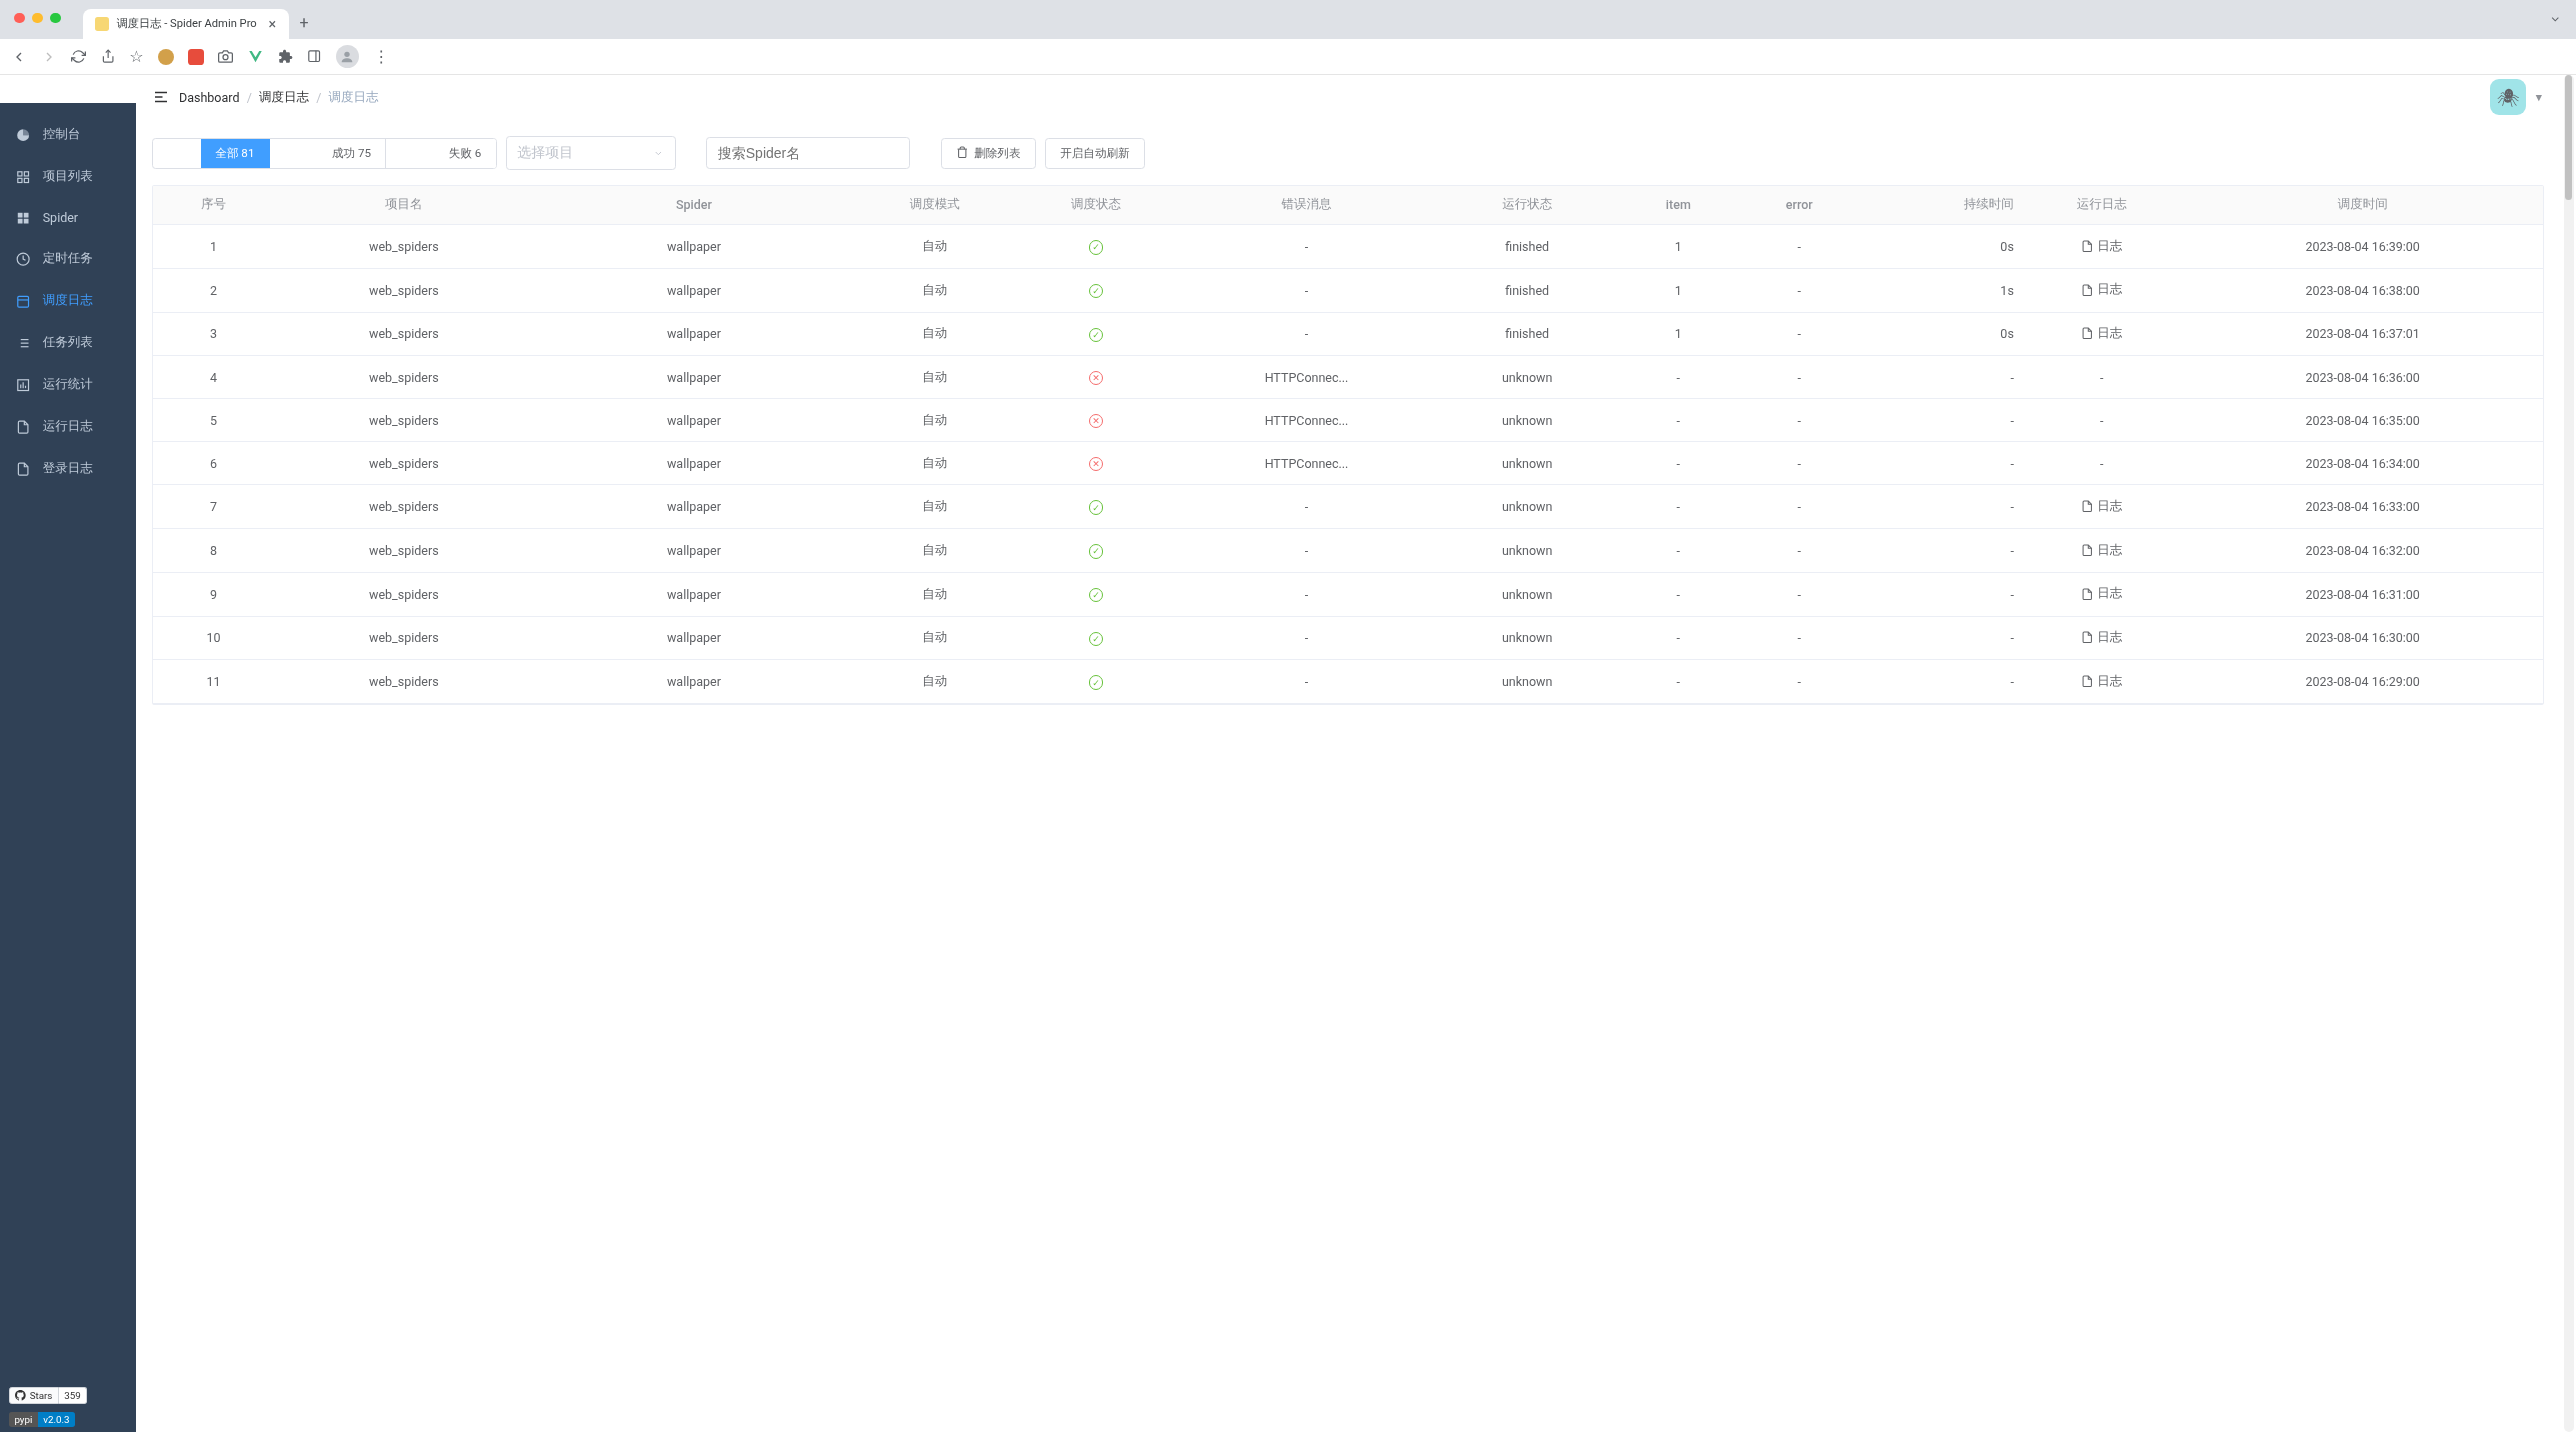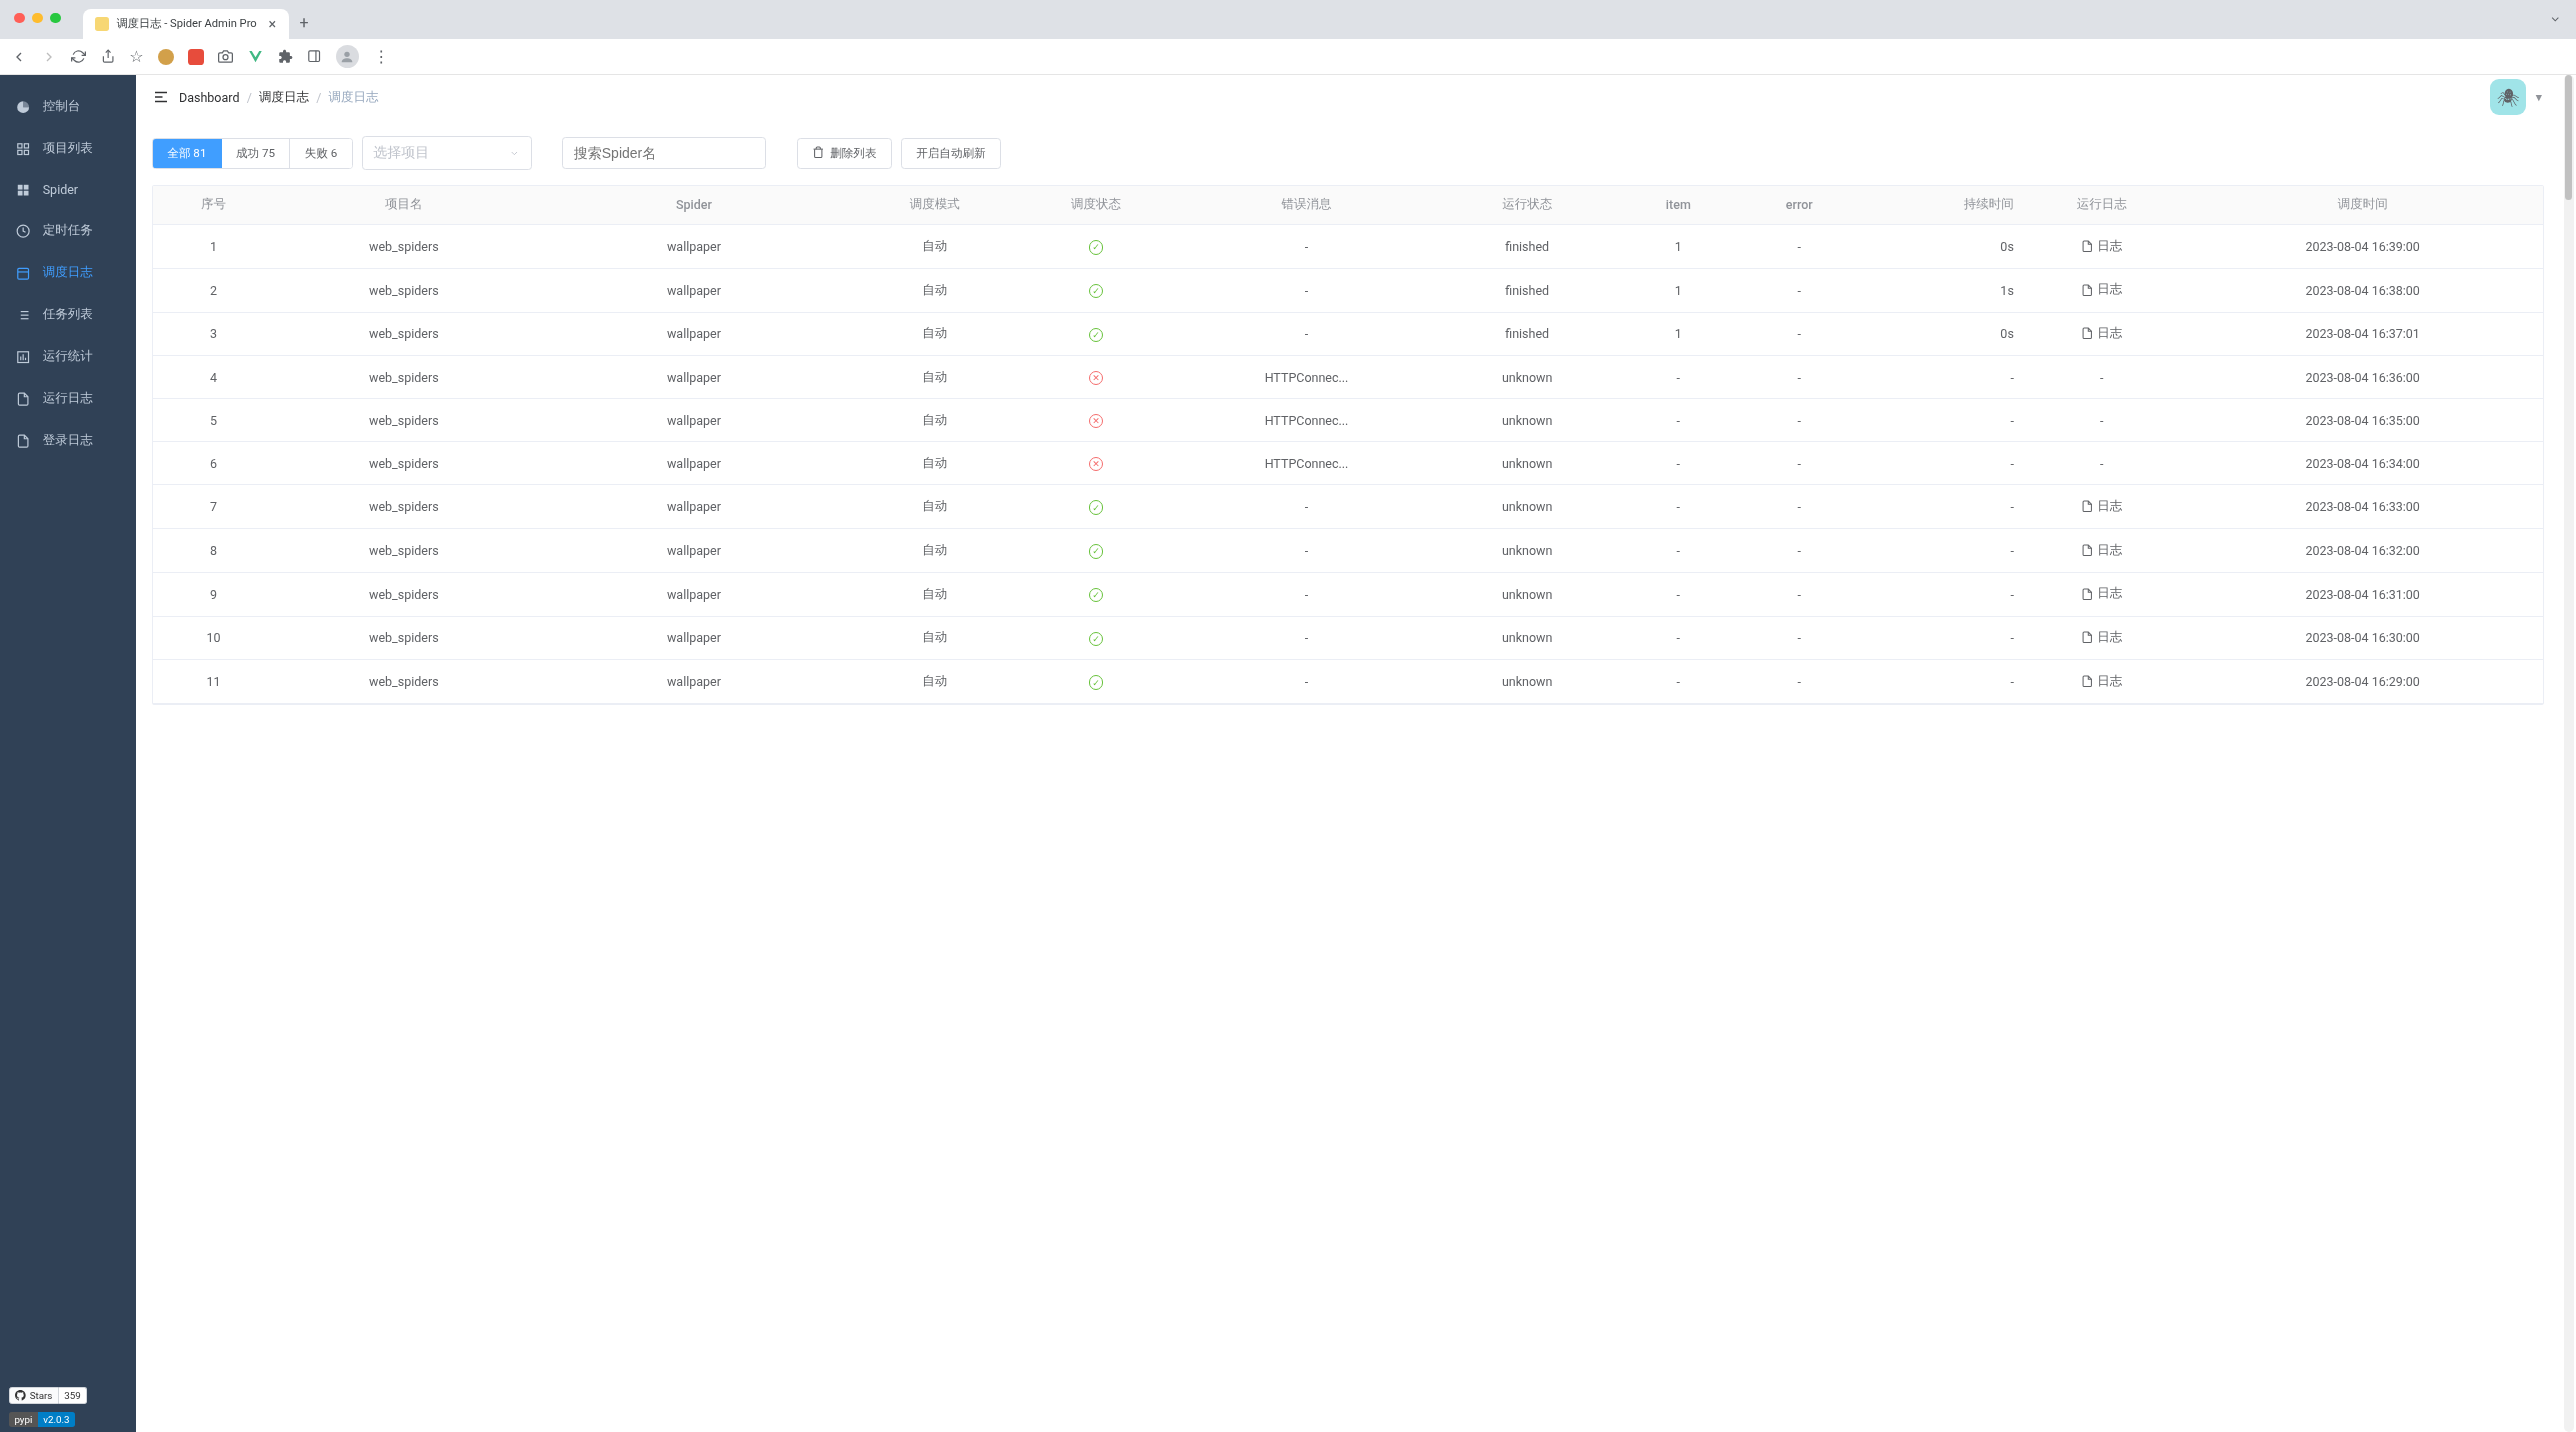--- a/index.html
+++ b/index.html
@@ -105,20 +105,21 @@
       background: #c1c1c1;
       border-radius: 4.5px;
     }
     
     .sidebar {
       width: 136px;
       background: #304156;
       color: #bfcbd9;
       padding-top: 10.7px;
       position: relative;
+      margin-top: 28px;
     }
     .sidebar-item {
       display: flex;
       align-items: center;
       padding: 12.5px 16px;
       gap: 10.7px;
       cursor: pointer;
       font-size: 12.5px;
       color: #bfcbd9;
     }
@@ -179,21 +180,21 @@
     .breadcrumb .sep { color: #c0c4cc; }
     .breadcrumb .bc-item { color: #303133; }
     .breadcrumb .bc-item.current { color: #97a8be; }
     .header-right { margin-left: auto; display:flex; align-items:center; gap:7.2px;}
     .user-avatar { width: 36px; height: 36px; border-radius: 9px; background: #a0e4e8; display:flex; align-items:center; justify-content:center; font-size:18px;}
     .dropdown-caret { color:#909399; font-size:10.7px; }
     
     .content { padding: 16px; }
     .filter-bar { display: flex; gap: 9px; align-items: center; margin-bottom: 14.3px;}
     .radio-group { display: flex; border: 0.9px solid #dcdfe6; border-radius: 3.6px; overflow:hidden;}
-    .radio-btn { padding: 7.2px 14.3px; font-size: 11.6px; background:#fff; cursor:pointer; border-right:0.9px solid #dcdfe6;}
+    .radio-btn { padding: 7.2px 14.3px; font-size: 11.6px; background:#fff; cursor:pointer; border-right:0.9px solid #dcdfe6;margin-left:48px;}
     .radio-btn:last-child { border-right:none; }
     .radio-btn.active { background: #409eff; color:#fff; border-color:#409eff;}
     .el-select, .el-input {
       border: 0.9px solid #dcdfe6;
       border-radius: 3.6px;
       padding: 7.2px 10.7px;
       font-size: 14px;
       color: #c0c4cc;
       background:#fff;
       display:flex;

